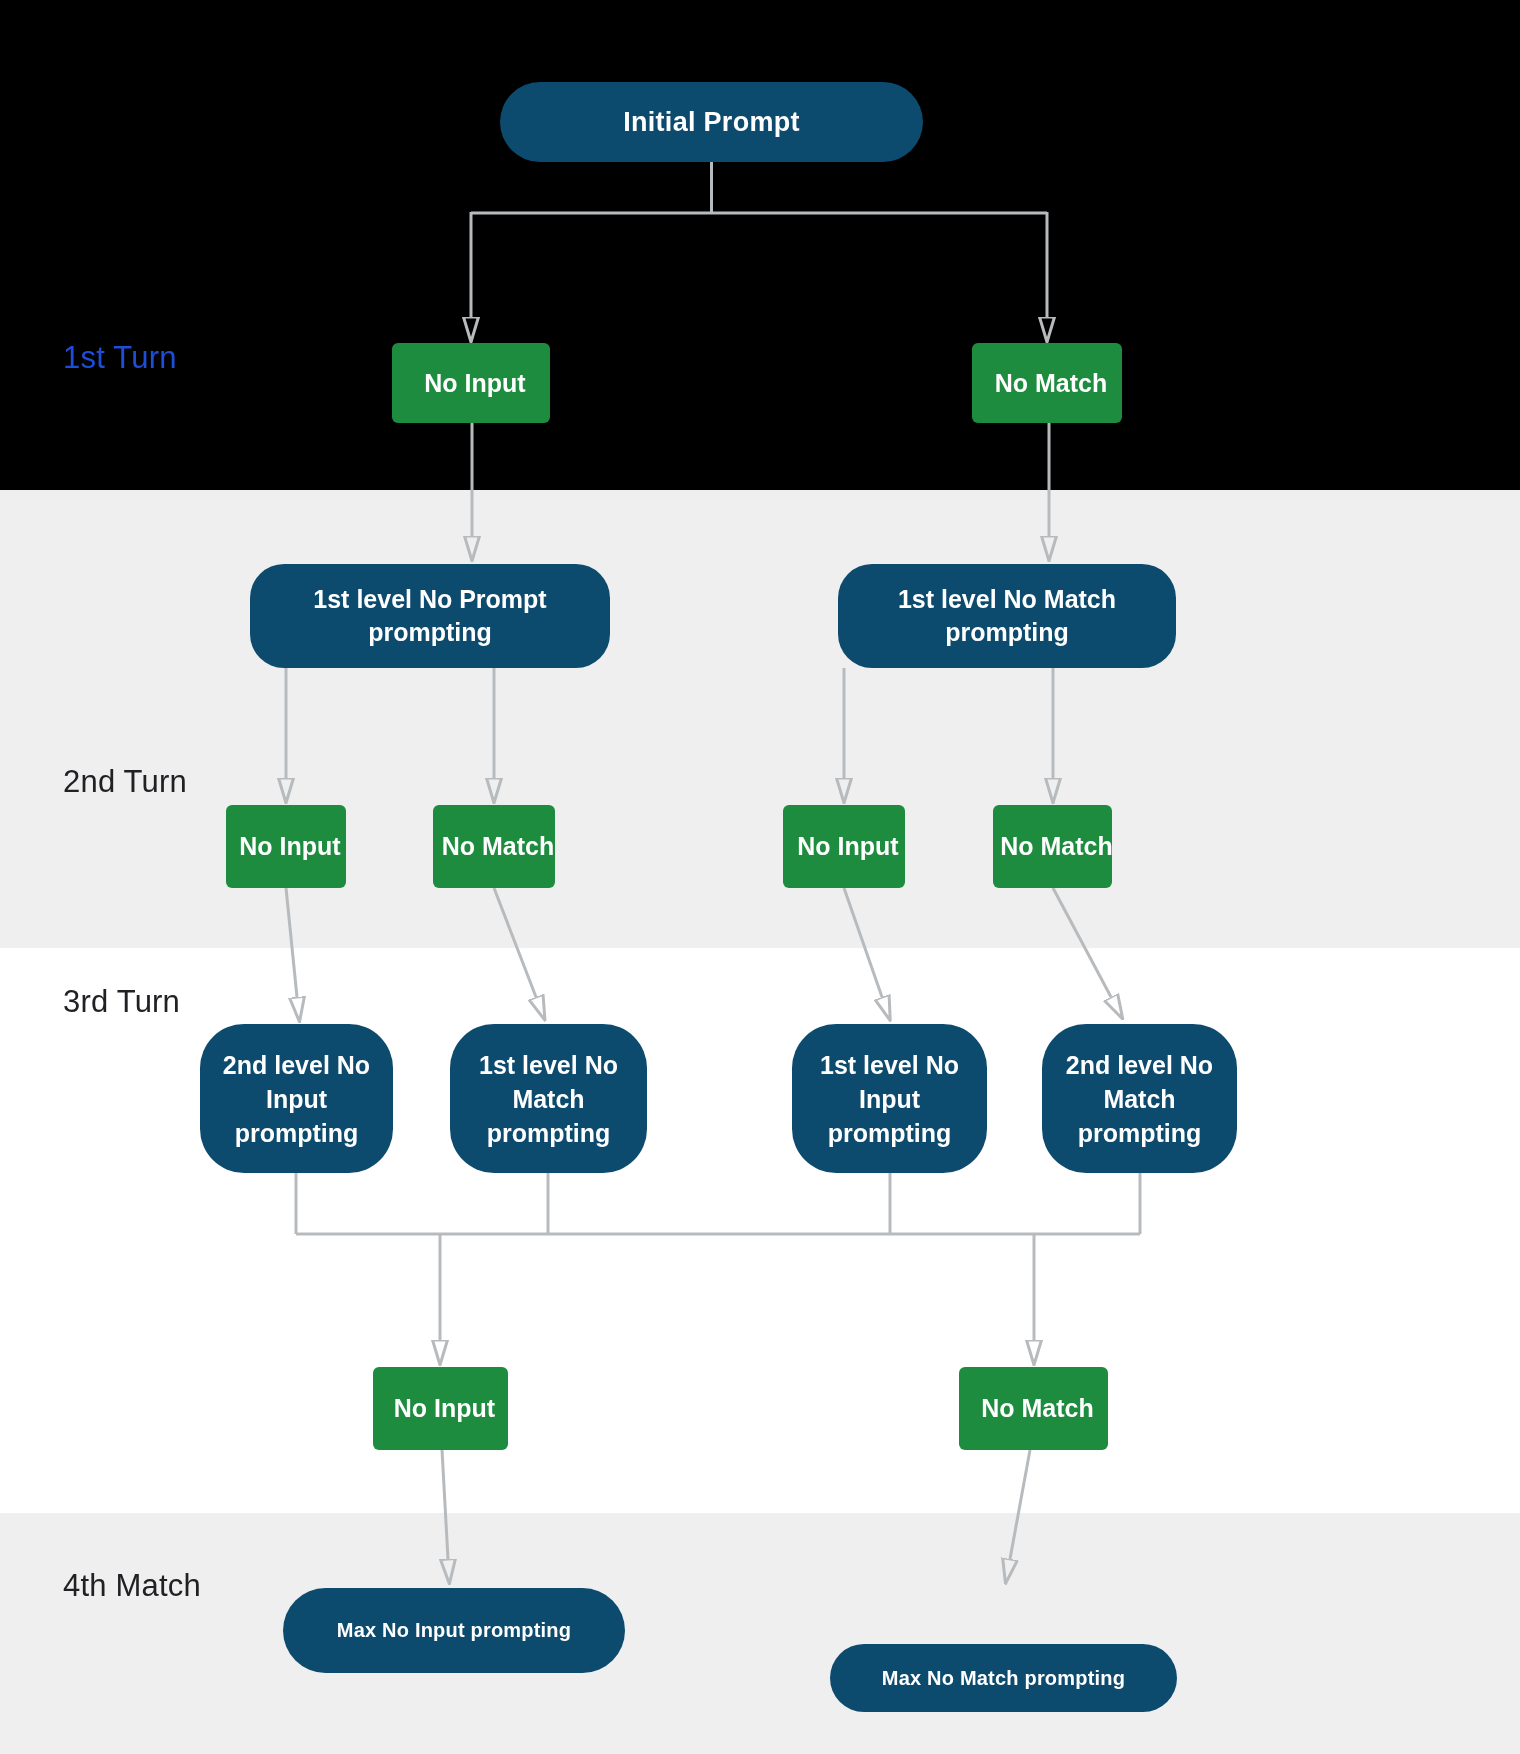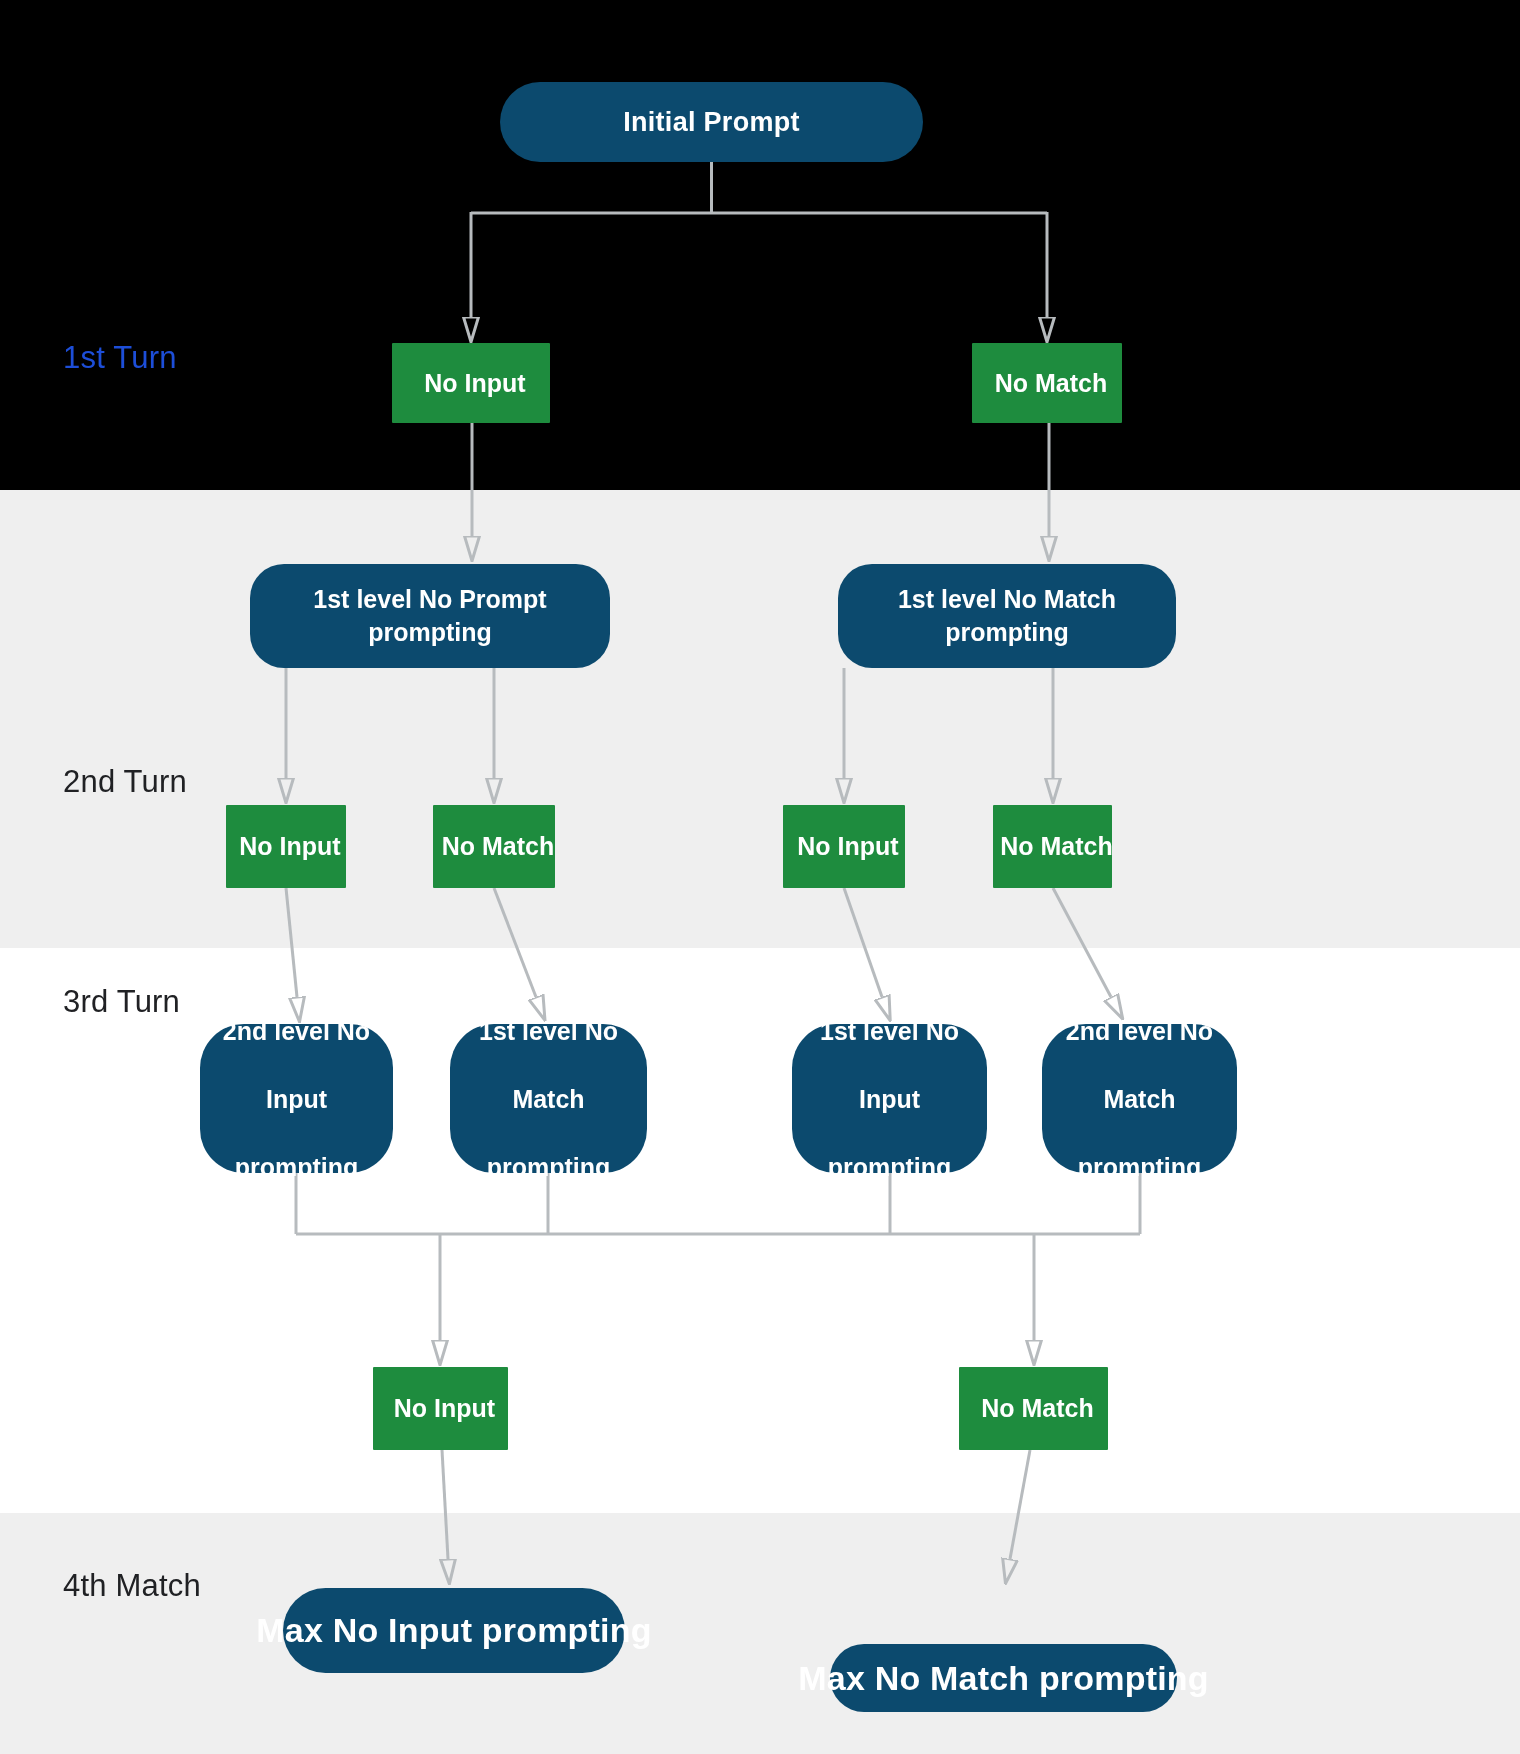--- a/index.html
+++ b/index.html
@@ -22,25 +22,25 @@
   svg.connectors{position:absolute;left:0;top:0;}
   svg.connectors path{stroke:#b7bbbe;stroke-width:3;fill:none;}
 
   .node{
     position:absolute;display:flex;flex-direction:column;
     align-items:center;justify-content:center;
     color:#ffffff;font-weight:600;text-align:center;
     box-sizing:border-box;white-space:nowrap;
   }
   .node.blue{background:#0c4a6e;}
-  .node.green{background:#1e8c3e;border-radius:1px;font-size:25px;padding-left:8px;}
+  .node.green{background:#1e8c3e;border-radius:6px;font-size:25px;padding-left:8px;}
   .node.pill-top{border-radius:40px;font-size:27px;letter-spacing:0.3px;}
   .node.box2{border-radius:34px;font-size:25px;line-height:33px;}
-  .node.box3{border-radius:44px;font-size:25px;line-height:34px;gap:34px;}
-  .node.pill-end{border-radius:43px;font-size:34px;letter-spacing:0.2px;}
+  .node.box3{border-radius:44px;font-size:25px;line-height:34px;}
+  .node.pill-end{border-radius:43px;font-size:20px;letter-spacing:0.2px;}
   .node .ln{display:block;}
 </style>
 </head>
 <body>
 
 <div class="stage">
 
   <div class="band band-1"></div>
   <div class="band band-2"></div>
   <div class="band band-3"></div>

